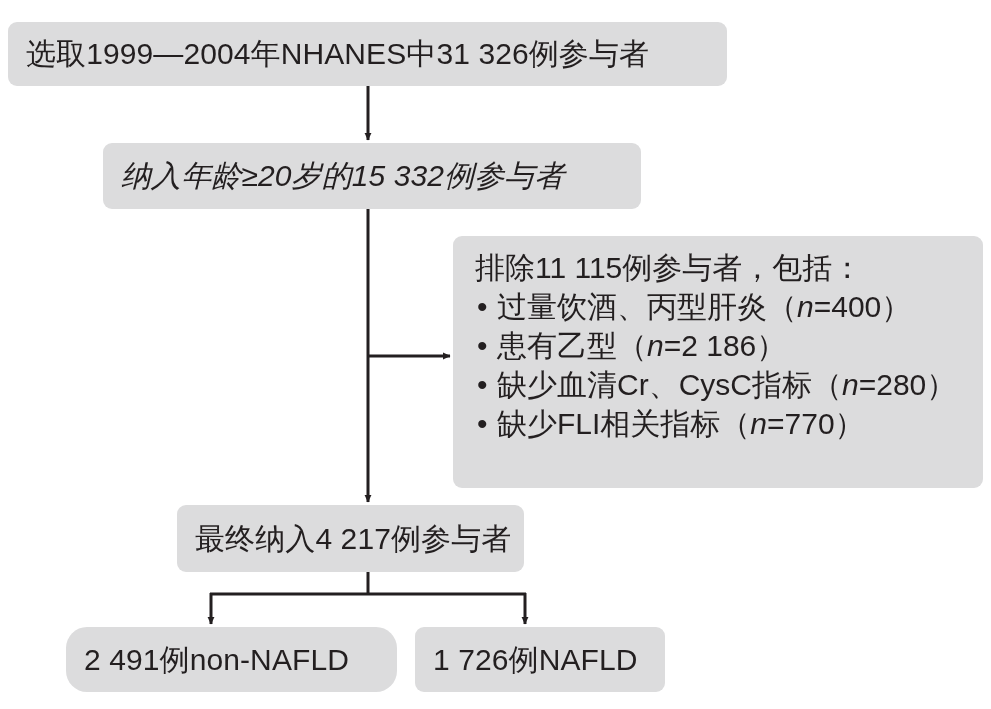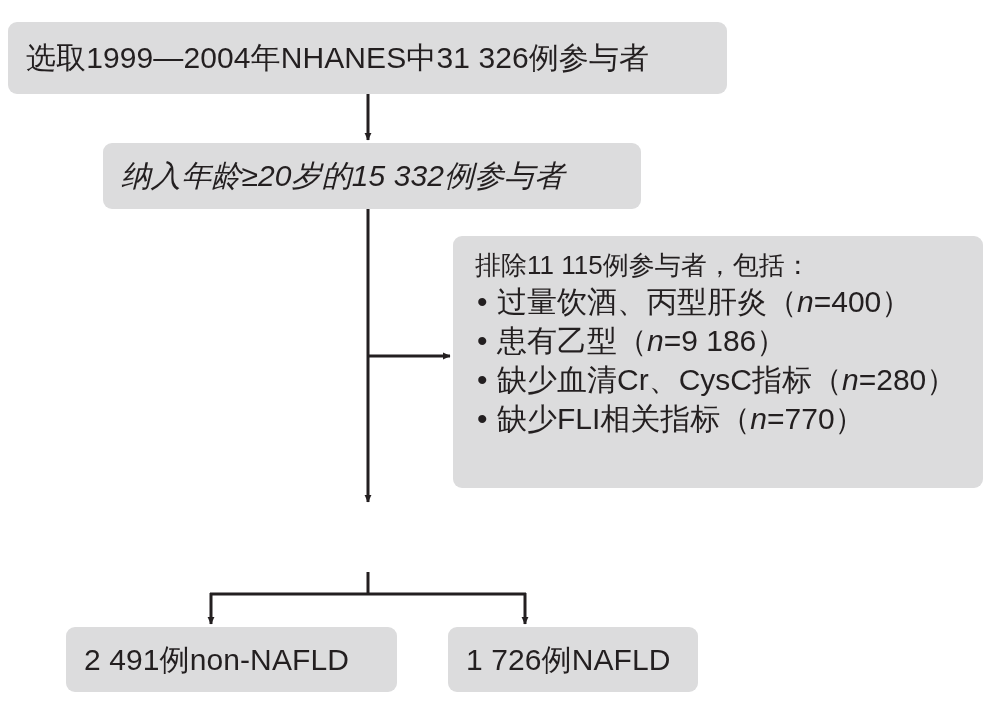--- a/index.html
+++ b/index.html
@@ -39,49 +39,49 @@
     justify-content: center;
   }
   .node-text {
     font-size: 30px;
     line-height: 1.12;
     white-space: nowrap;
     letter-spacing: 0.1px;
   }
   
   #node-screened {
-    left: 8px;  top: 22px;  width: 719px;  height: 72px;
+    left: 8px;  top: 22px;  width: 719px;  height: 64px;
     padding: 0 18px;
   }
   #node-eligible {
     left: 103px; top: 143px; width: 538px; height: 66px;
     padding: 0 18px;
     font-style: italic;
   }
   #node-excluded {
     left: 453px; top: 236px; width: 530px; height: 252px;
     padding: 14px 0 14px 22px;
     justify-content: flex-start;
   }
   #node-final {
     left: 177px; top: 505px; width: 347px; height: 67px;
     padding: 0 18px;
   }
   #node-non-nafld {
     left: 66px;  top: 627px; width: 331px; height: 65px;
     padding: 0 18px;
+    border-radius: 21px;
   }
   #node-nafld {
     left: 415px; top: 627px; width: 250px; height: 65px;
     padding: 0 18px;
-    margin-left: 33px;
   }
   
   .excl-heading {
-    font-size: 26px;
+    font-size: 30px;
     line-height: 1.22;
     white-space: nowrap;
   }
   .excl-list {
     list-style: none;
     margin: 0;
     padding: 0;
   }
   .excl-list li {
     font-size: 30px;
@@ -136,31 +136,34 @@
     <div class="node-text">纳入年龄≥20岁的15 332例参与者</div>
   </div>
 
   <div class="node" id="node-excluded">
     <div class="excl-heading">排除11 115例参与者，包括：</div>
     <ul class="excl-list">
       <li>
         <span class="bullet">•</span><span>过量饮酒、丙型肝炎（</span><span class="nvar">n</span><span>=400）</span>
       </li>
       <li>
-        <span class="bullet">•</span><span>患有乙型（</span><span class="nvar">n</span><span>=9 186）</span>
+        <span class="bullet">•</span><span>患有乙型（</span><span class="nvar">n</span><span>=2 186）</span>
       </li>
       <li>
         <span class="bullet">•</span><span>缺少血清Cr、CysC指标（</span><span class="nvar">n</span><span>=280）</span>
       </li>
       <li>
         <span class="bullet">•</span><span>缺少FLI相关指标（</span><span class="nvar">n</span><span>=770）</span>
       </li>
     </ul>
   </div>
 
+  <div class="node" id="node-final">
+    <div class="node-text">最终纳入4 217例参与者</div>
+  </div>
 
   <div class="node" id="node-non-nafld">
     <div class="node-text">2 491例non-NAFLD</div>
   </div>
 
   <div class="node" id="node-nafld">
     <div class="node-text">1 726例NAFLD</div>
   </div>
 
 </div>

